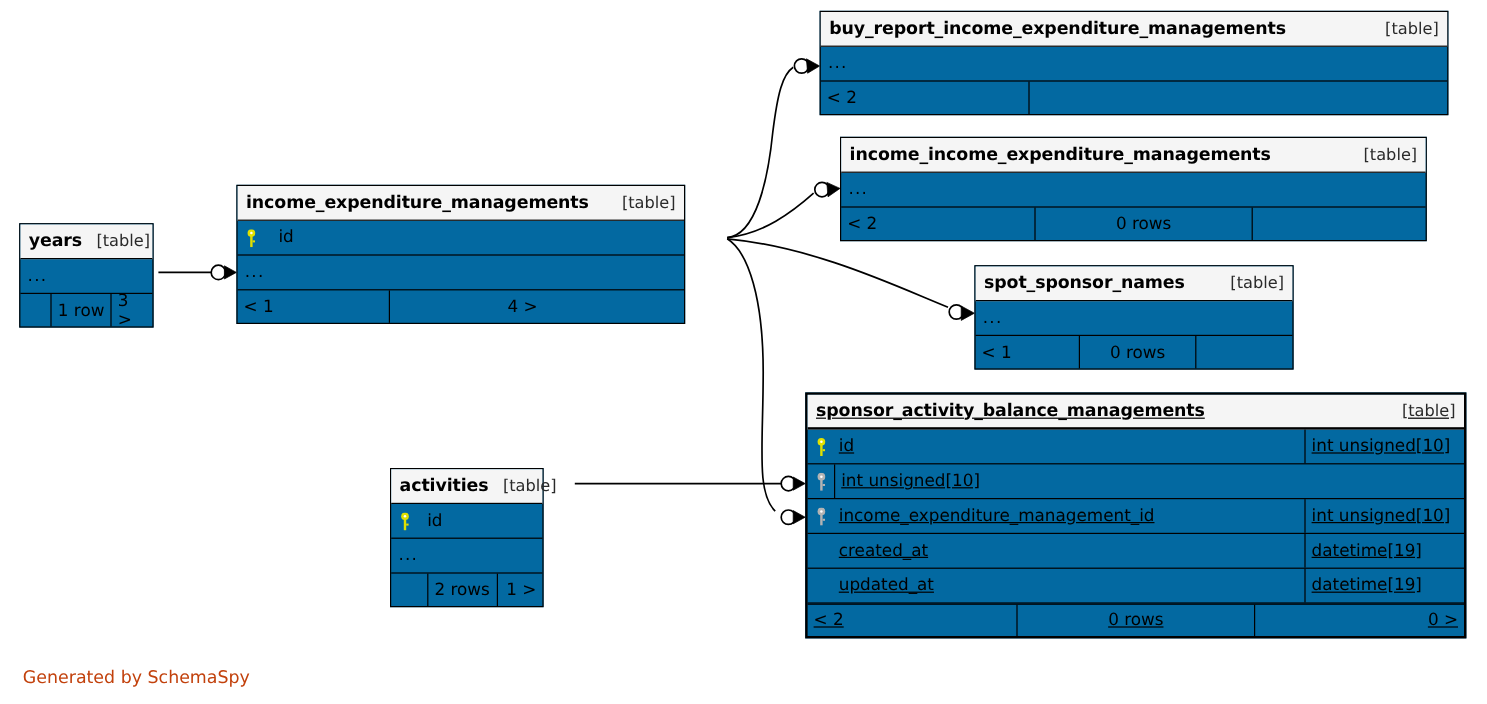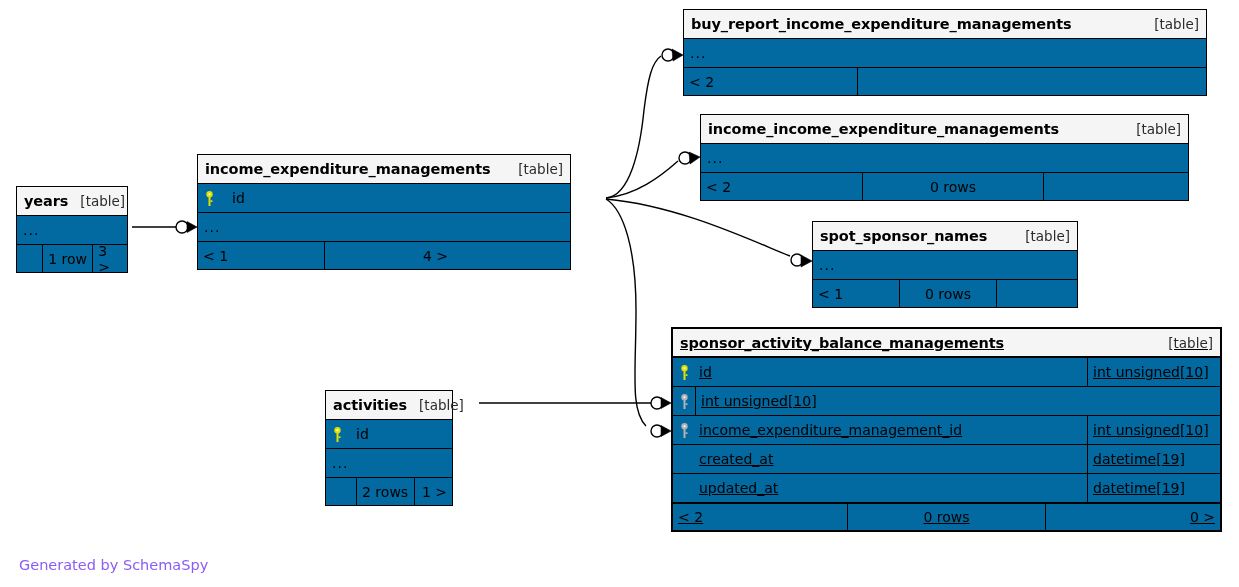--- a/index.html
+++ b/index.html
@@ -55,21 +55,21 @@
   .tfoot .fc{
     display:flex;align-items:center;box-sizing:border-box;height:100%;
     border-right:1px solid #000000;padding:0 5px;
   }
   .tfoot .fc:last-child{border-right:none;}
   .fc.left{justify-content:flex-start;}
   .fc.center{justify-content:center;}
   .fc.right{justify-content:flex-end;}
 
   .credit{
-    position:absolute;left:19px;top:557px;font-size:14.5px;color:#8b5cf6;
+    position:absolute;left:19px;top:557px;font-size:14.5px;color:#c2410c;
     white-space:nowrap;
   }
 </style>
 </head>
 <body>
 
 <div id="canvas">
 
   <svg id="edges" viewBox="0 0 1239 587" width="1239" height="587">
 

